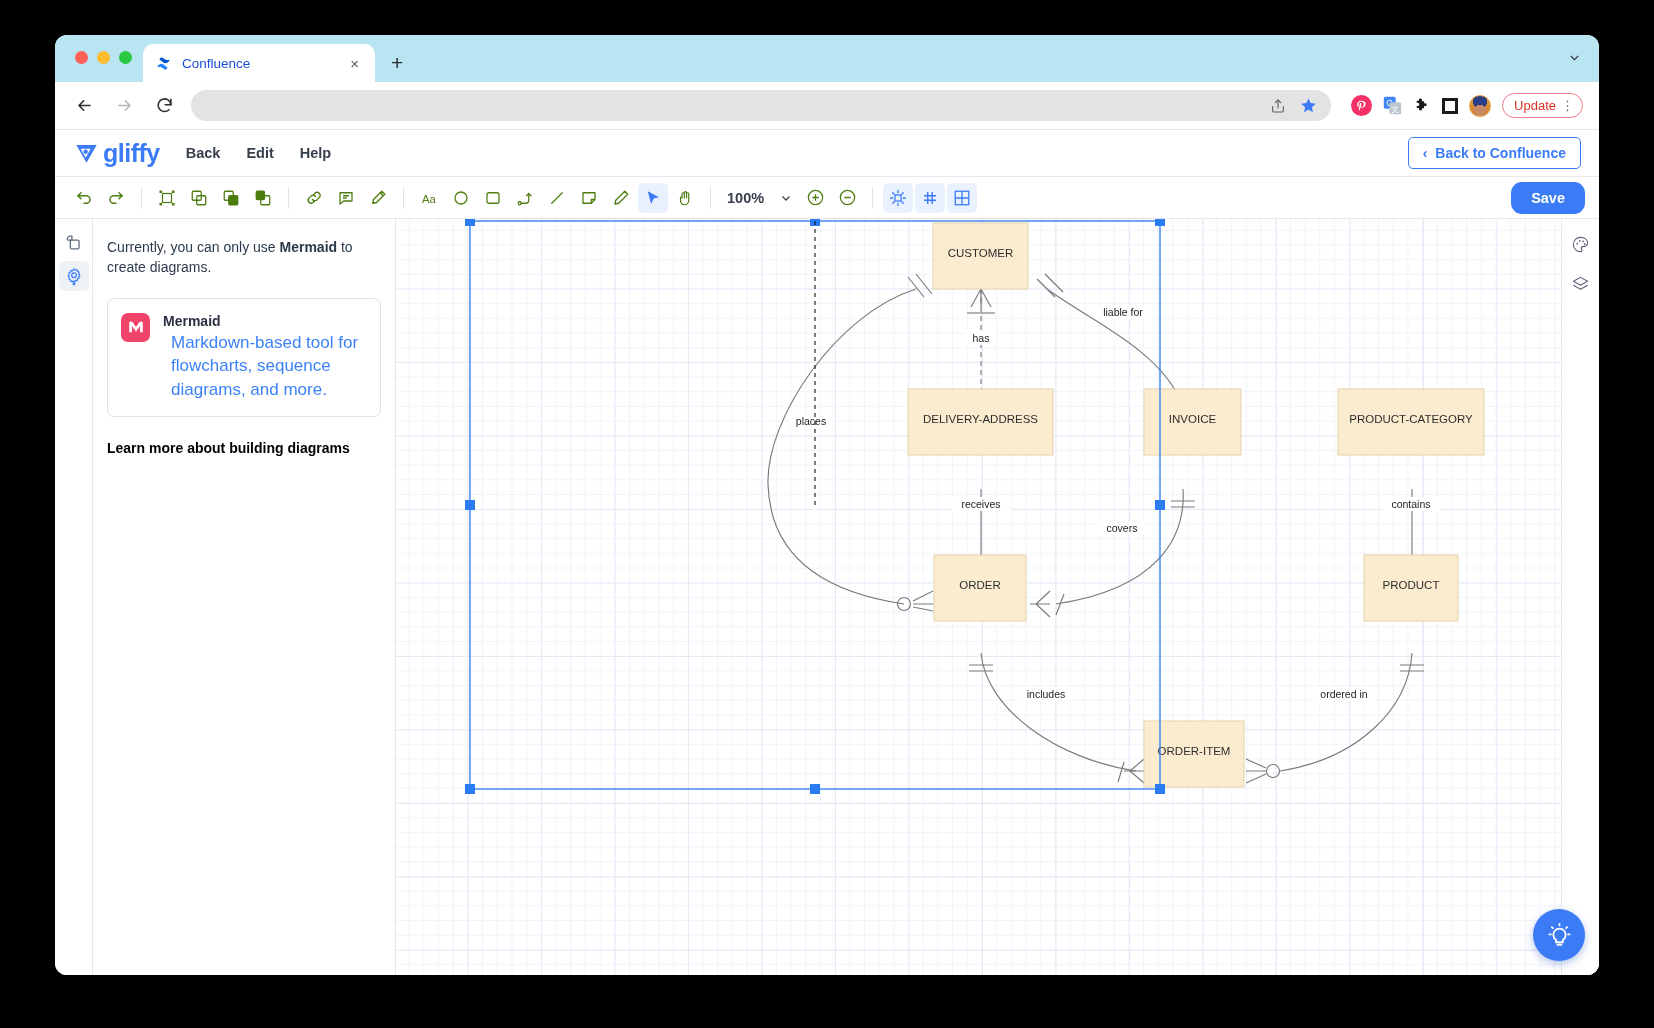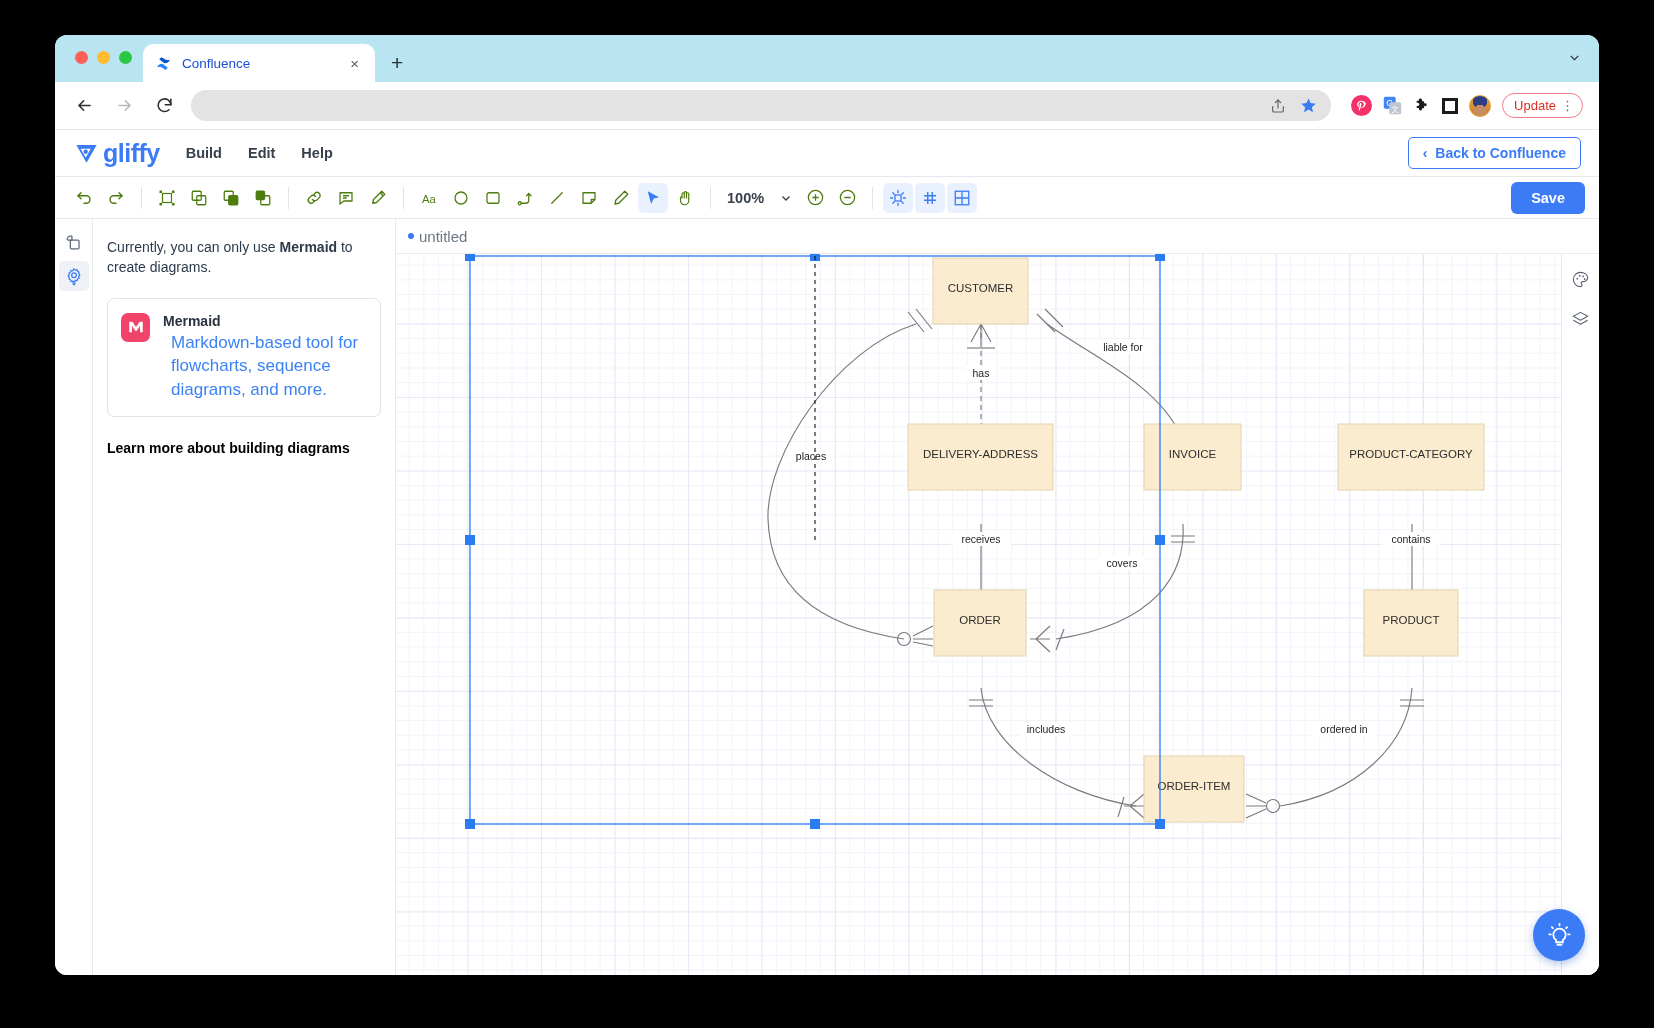--- a/index.html
+++ b/index.html
@@ -67,21 +67,21 @@
 
   
   #toolbar { height:42px; border-top:1px solid #e6e8ec; display:flex; align-items:center; padding:0 14px; gap:2px; background:#fff; }
   .tb { width:30px; height:30px; border-radius:5px; display:flex; align-items:center; justify-content:center;
         color:#4d7c0f; cursor:pointer; }
   .tb.active { background:#eaf1fe; color:#3b7bf6; }
   .tb-sep { width:1px; height:22px; background:#e0e3e8; margin:0 8px; }
   #zoomlevel { display:flex; align-items:center; gap:16px; font-size:14.5px; font-weight:bold; color:#37404d;
                padding:0 6px; cursor:pointer; }
   #save-btn { margin-left:auto; background:#3b7bf6; color:#fff; font-weight:bold; font-size:14.5px;
-              border-radius:6px; height:32px; padding:0 20px; display:flex; align-items:center; cursor:pointer; }
+              border-radius:11px; height:32px; padding:0 20px; display:flex; align-items:center; cursor:pointer; }
 
   
   #appbody { display:flex; height:calc(940px - 47px - 47px - 47px - 42px); border-top:1px solid #e6e8ec; }
 
   #railleft { width:38px; border-right:1px solid #e6e8ec; padding-top:8px; display:flex; flex-direction:column;
               align-items:center; gap:4px; background:#fff; }
   .rail-btn { width:30px; height:30px; border-radius:5px; display:flex; align-items:center; justify-content:center;
               color:#5e6a7d; cursor:pointer; }
   .rail-btn.sel { background:#eef2f7; color:#3b7bf6; }
 
@@ -216,21 +216,21 @@
 
   <div id="appheader">
     <div id="logo">
       <svg width="27" height="27" viewBox="0 0 32 32">
         <path d="M4 6h24l-12 21z" fill="#3b7bf6"></path>
         <path d="M9 10.5h12l-6 10.5z" fill="#fff"></path>
         <circle cx="15" cy="14" r="2.6" fill="#3b7bf6"></circle>
       </svg>
       <span class="wordmark">gliffy</span>
     </div>
-    <div class="menu-item">Build</div>
+    <div class="menu-item">Back</div>
     <div class="menu-item">Edit</div>
     <div class="menu-item">Help</div>
     <div id="back-confluence">
       <span>‹</span>
       <span>Back to Confluence</span>
     </div>
   </div>
 
   <div id="toolbar">
     <div class="tb">
@@ -415,24 +415,20 @@
           <div>
             <div id="mermaid-name">Mermaid</div>
             <div id="mermaid-desc">Markdown-based tool for flowcharts, sequence diagrams, and more.</div>
           </div>
         </div>
         <div id="learn-more">Learn more about building diagrams</div>
       </div>
     </div>
 
     <div id="canvaswrap">
-      <div id="docbar">
-        <div id="doc-dot"></div>
-        <div id="doc-title">untitled</div>
-      </div>
       <div id="canvas">
         <div id="grid"></div>
 
         <svg id="diagram-svg" width="1164" height="772" viewBox="0 0 1164 772">
           <defs>
             <style>
               .ent { fill:#fbeccf; stroke:#e5d2ae; stroke-width:1; }
               .ent-t { font-family:"Liberation Sans", sans-serif; font-size:11.5px; fill:#2d2d2d; text-anchor:middle; }
               .ln { fill:none; stroke:#7a7a7a; stroke-width:1.15; }
               .lnd { fill:none; stroke:#7a7a7a; stroke-width:1.15; stroke-dasharray:5 4; }

